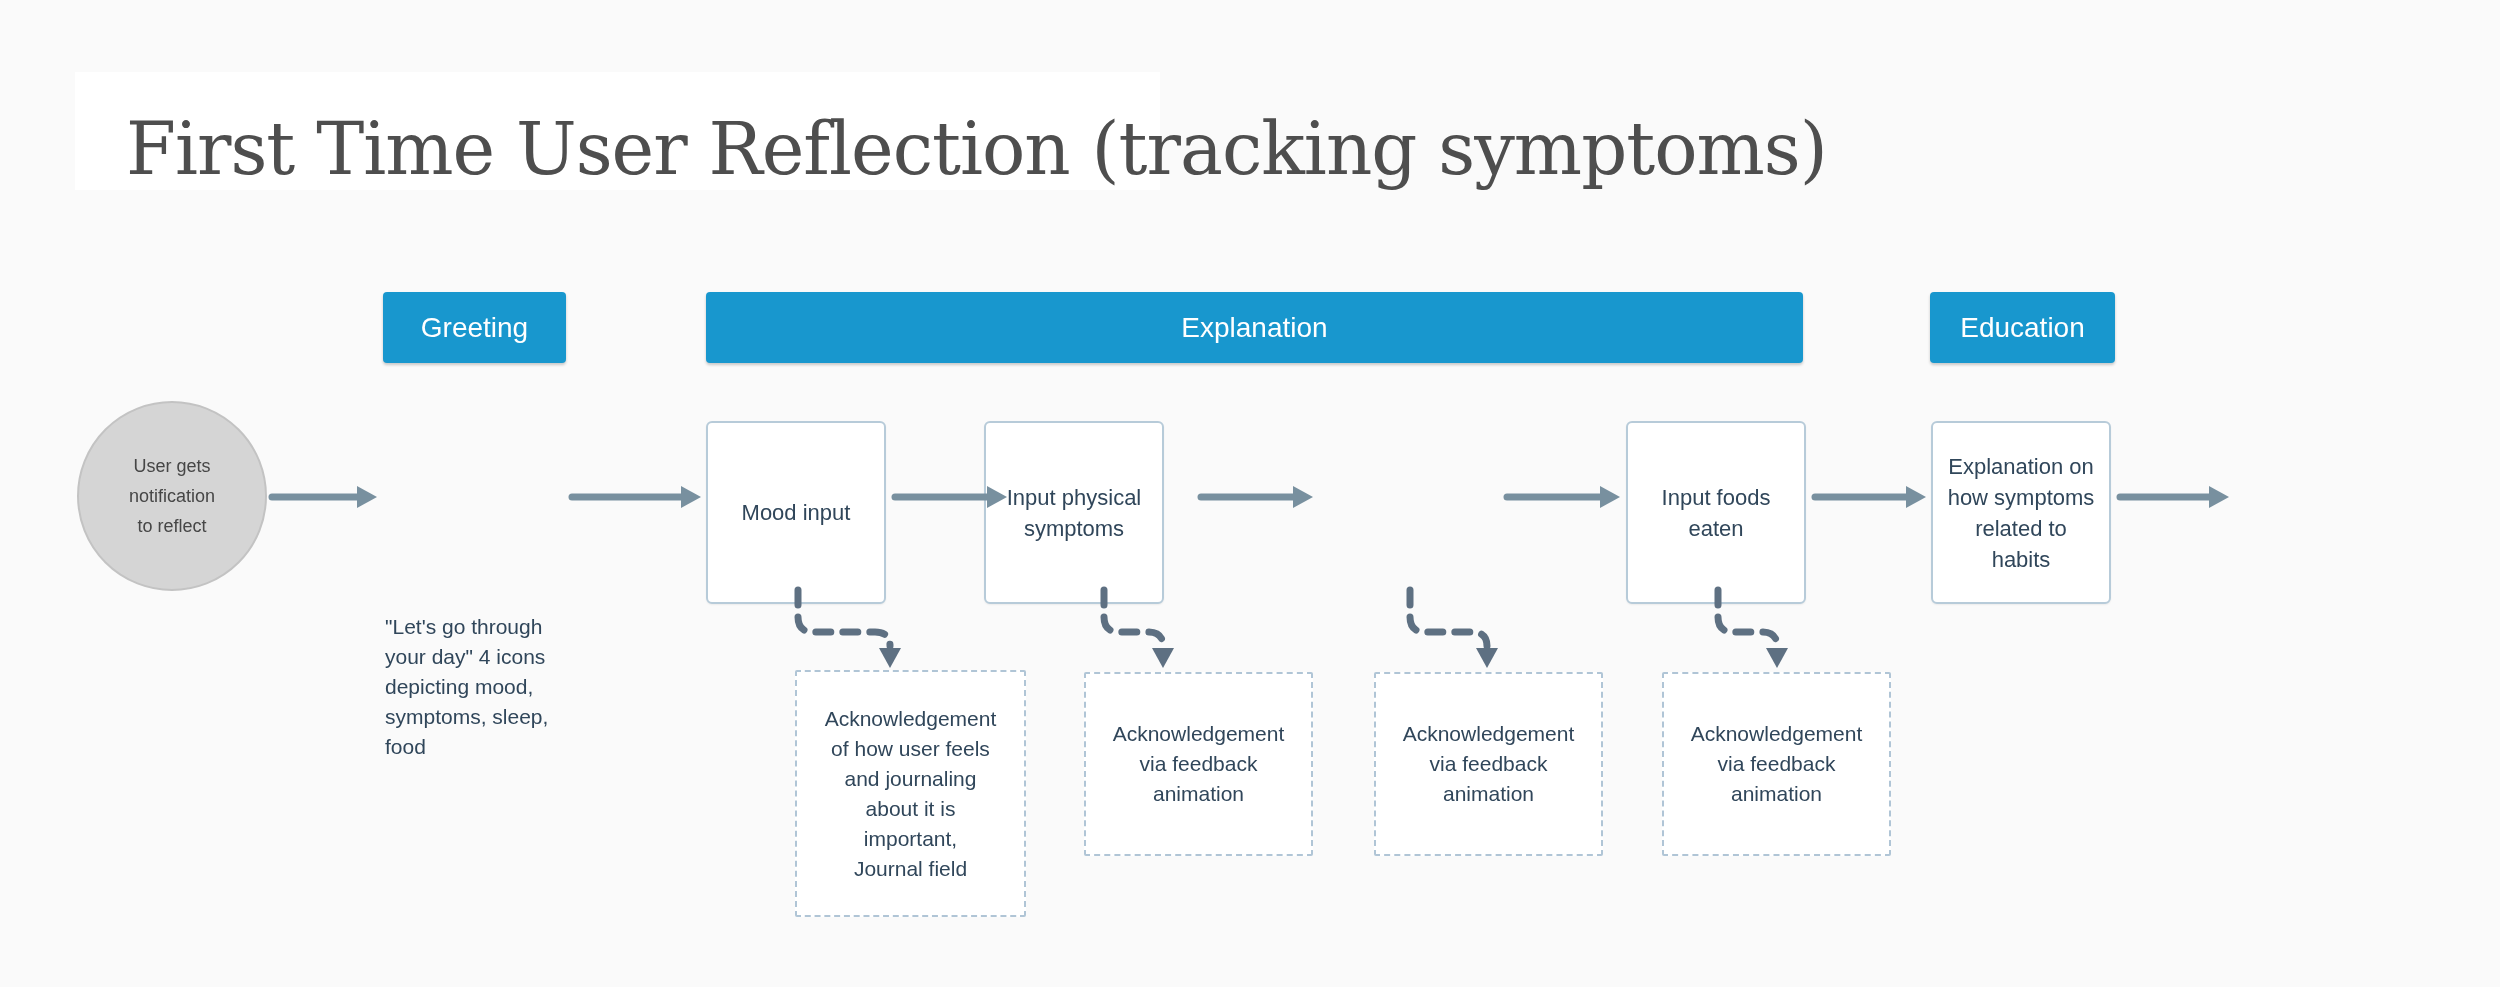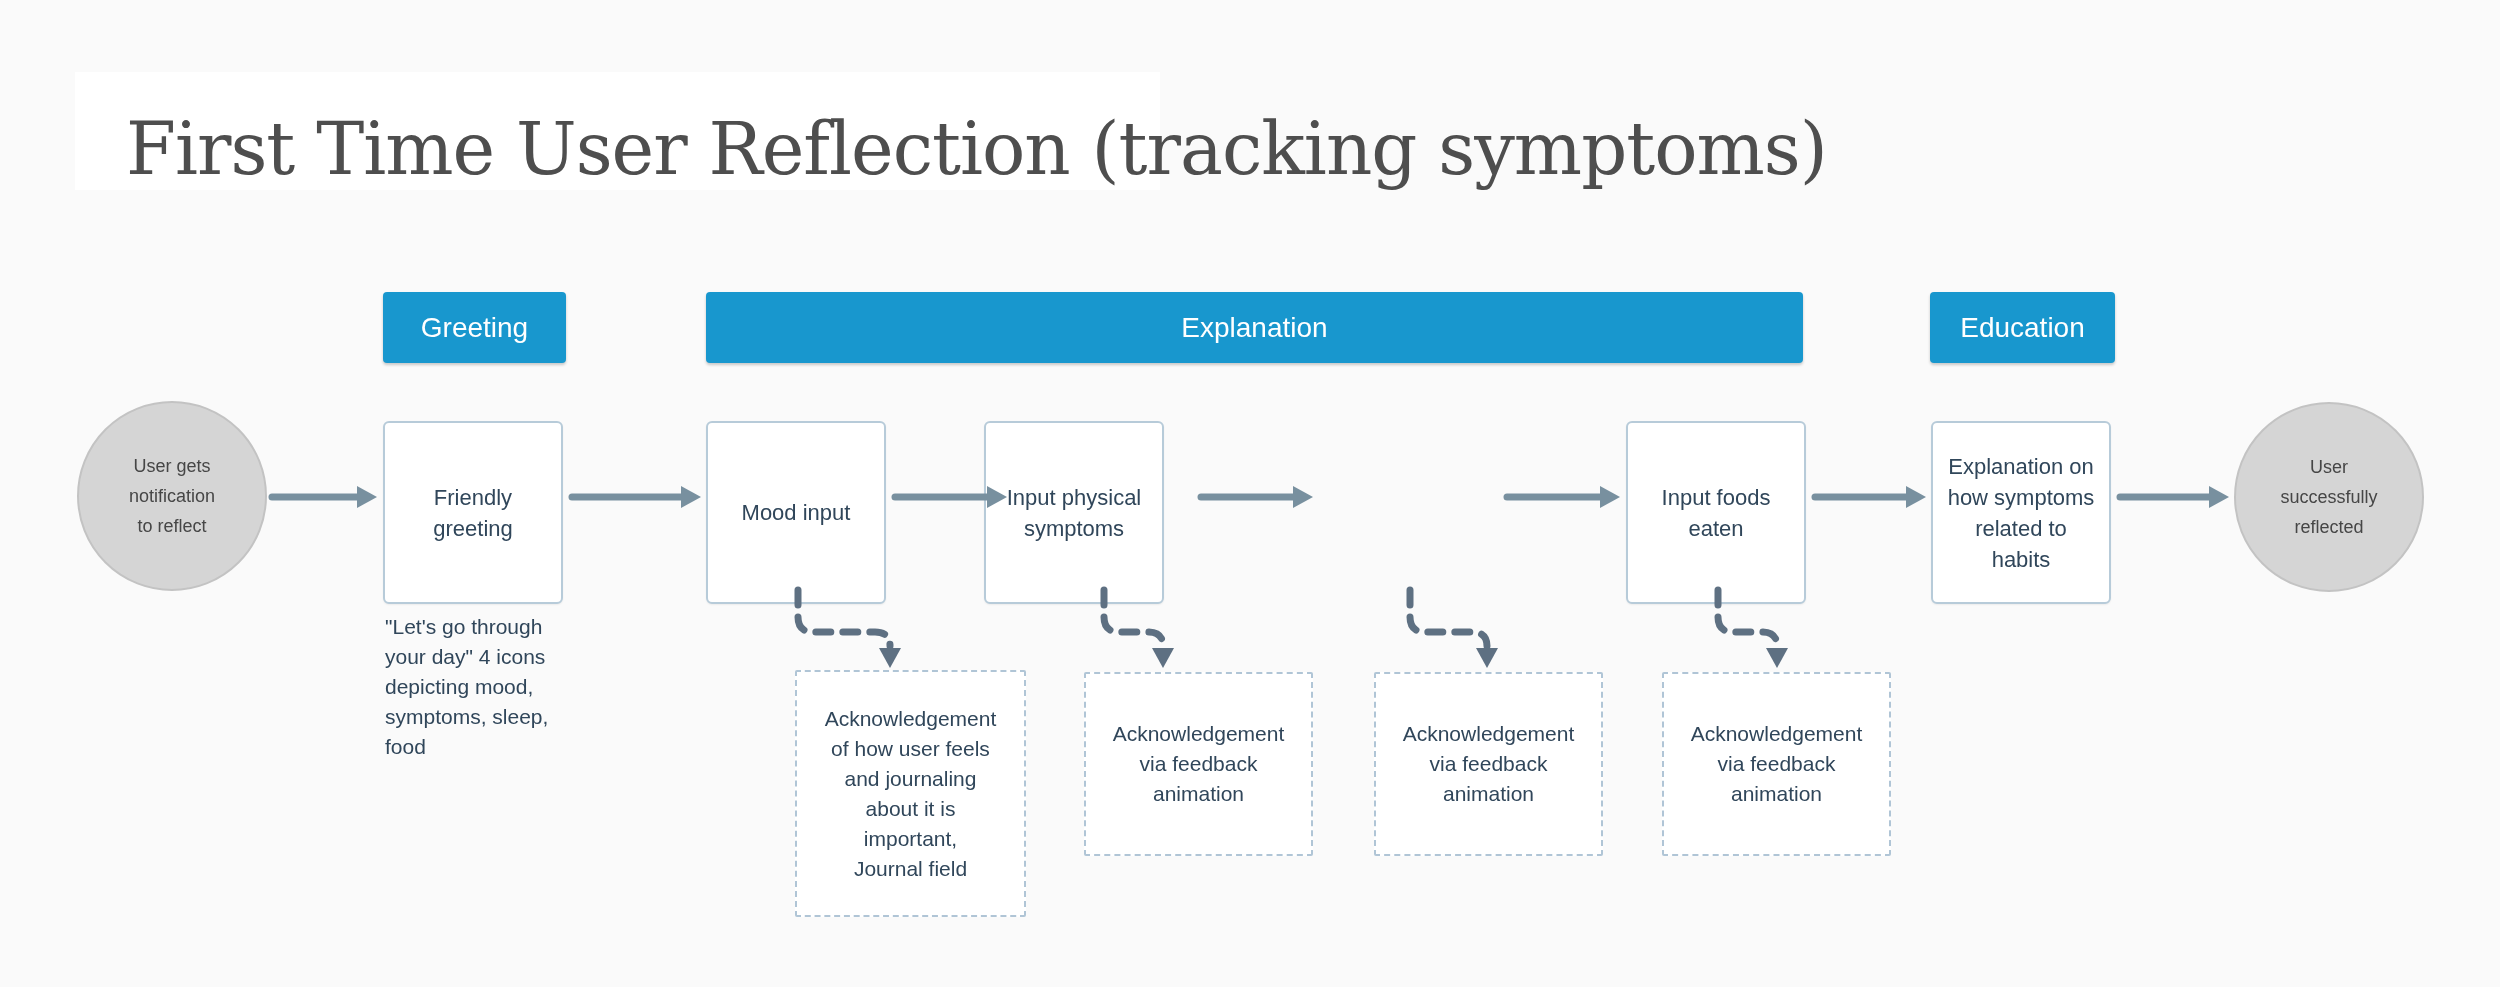--- a/index.html
+++ b/index.html
@@ -76,26 +76,21 @@
   <div class="title-band"></div>
   <h1 class="page-title">First Time User Reflection (tracking symptoms)</h1>
 
   <div class="stage-bar" style="left:383px;width:183px">Greeting</div>
   <div class="stage-bar" style="left:706px;width:1097px">Explanation</div>
   <div class="stage-bar" style="left:1930px;width:185px">Education</div>
 
   <div class="terminal" style="left:77px;top:401px">User gets
 notification
 to reflect</div>
-  <div class="terminal" style="left:2234px;top:402px">User
-successfully
-reflected</div>
 
-  <div class="step-box" style="left:383px">Friendly
-greeting</div>
   <div class="step-box" style="left:706px">Mood input</div>
   <div class="step-box" style="left:984px">Input physical
 symptoms</div>
   <div class="step-box" style="left:1626px">Input foods
 eaten</div>
   <div class="step-box" style="left:1931px">Explanation on
 how symptoms
 related to
 habits</div>
 

